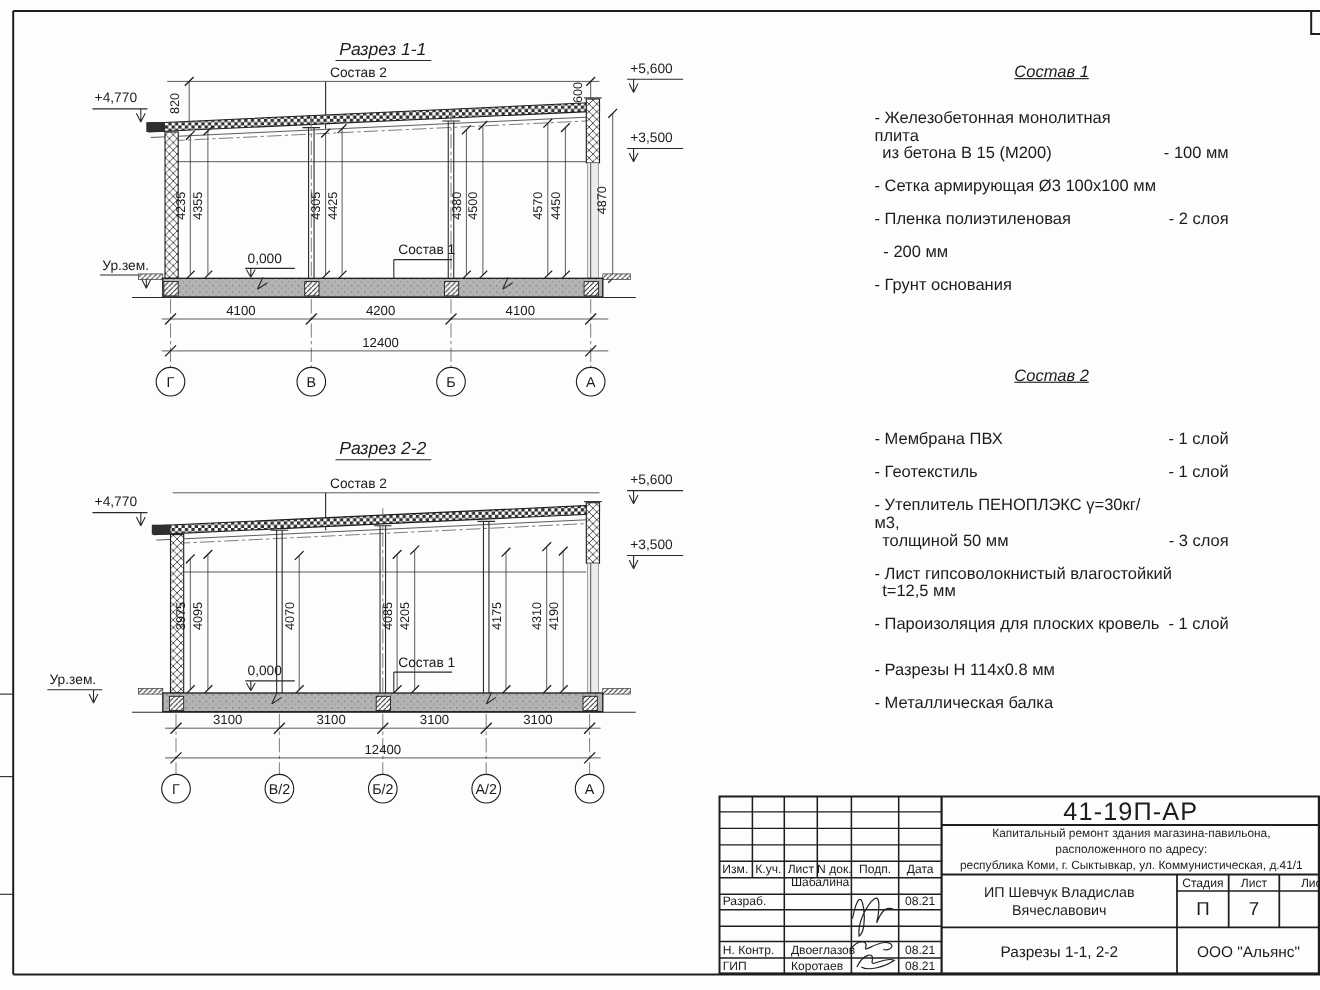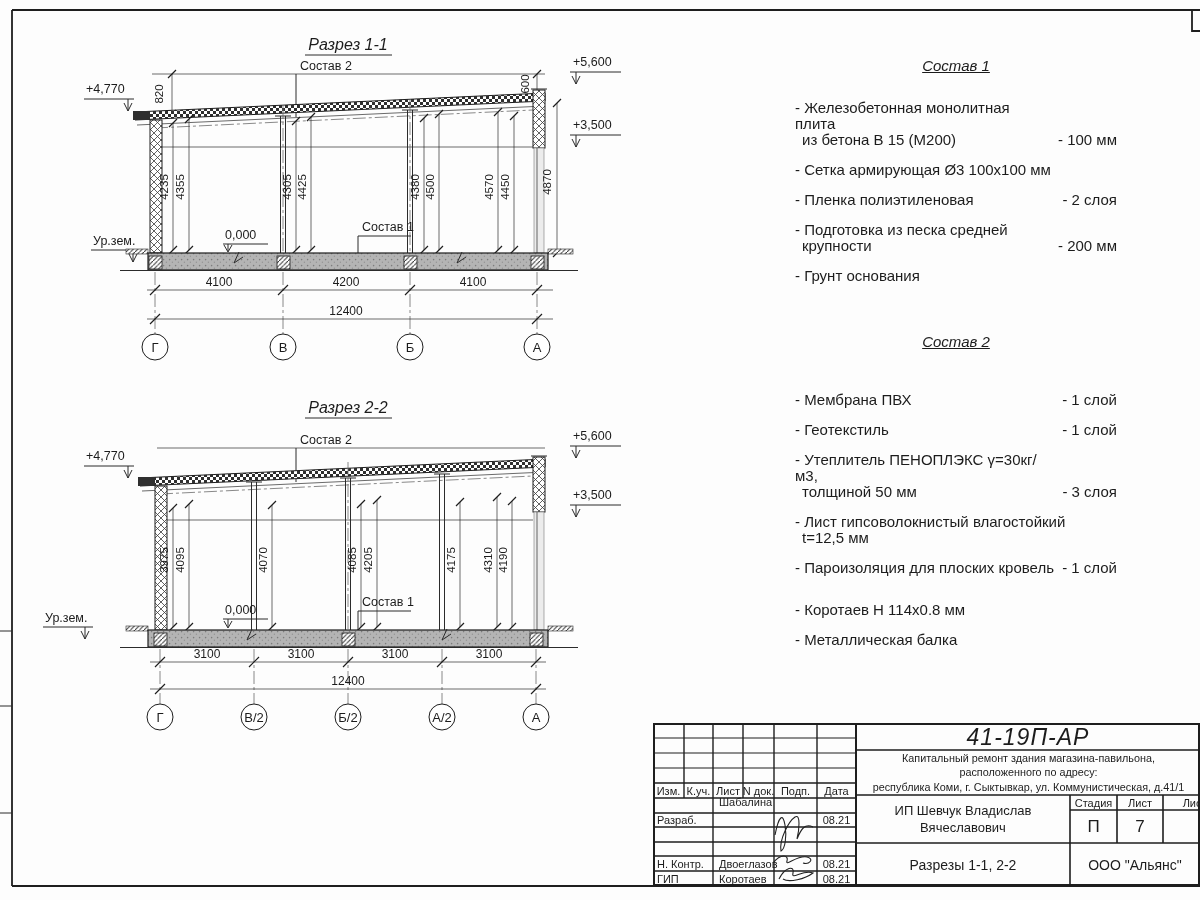--- a/index.html
+++ b/index.html
@@ -313,24 +313,20 @@
         <div>- Сетка армирующая Ø3 100х100 мм</div>
       </div>
   </div>
   <div class="s-item">
     <div class="s-name">
         <div>- Пленка полиэтиленовая</div>
       </div>
     <div class="s-val">- 2 слоя</div>
   </div>
   <div class="s-item">
-    <div class="s-name">
-      <div>- Подготовка из песка средней</div>
-      <div class="l2">крупности</div>
-    </div>
     <div class="s-val">- 200 мм</div>
   </div>
   <div class="s-item">
     <div class="s-name">
         <div>- Грунт основания</div>
       </div>
   </div>
 </div>
 
 <div class="overlay sostav" style="left:795px;top:333px;">
@@ -361,21 +357,21 @@
     </div>
   </div>
   <div class="s-item gap-lg">
     <div class="s-name">
         <div>- Пароизоляция для плоских кровель</div>
       </div>
     <div class="s-val">- 1 слой</div>
   </div>
   <div class="s-item">
     <div class="s-name">
-        <div>- Коротаев Н 114х0.8 мм</div>
+        <div>- Разрезы Н 114х0.8 мм</div>
       </div>
   </div>
   <div class="s-item">
     <div class="s-name">
         <div>- Металлическая балка</div>
       </div>
   </div>
 </div>
 
 <div class="overlay tb">
@@ -416,21 +412,21 @@
   <div class="cell" style="left:164px;top:148px;width:39px;height:15px;">08.21</div>
 
   <svg style="left:118px;top:82px;" width="48" height="50" viewBox="0 0 48 50">
     <path d="M4,30 C8,10 12,8 14,20 C16,32 14,44 10,46 C8,34 18,16 24,12 C30,8 28,26 26,34 C30,24 34,18 42,22" stroke="#222" stroke-width="1.1" fill="none"></path>
   </svg>
   <svg style="left:116px;top:126px;" width="54" height="38" viewBox="0 0 54 38">
     <path d="M4,14 C12,4 20,6 18,12 C16,18 28,6 38,8 C46,10 40,16 34,14" stroke="#222" stroke-width="1.1" fill="none"></path>
     <path d="M10,30 C16,18 26,16 24,24 C22,32 34,20 44,24 C36,30 20,34 14,30" stroke="#222" stroke-width="1.1" fill="none"></path>
   </svg>
 
-  <div class="cell doc" style="left:203px;top:0;width:344px;height:27px;font-style:italic;">41-19П-АР</div>
+  <div class="cell doc" style="left:203px;top:0;width:344px;height:27px;">41-19П-АР</div>
   <div class="cell desc" style="left:205px;top:27px;width:341px;height:45px;flex-direction:column;justify-content:center;">
     <div>Капитальный ремонт здания магазина-павильона,</div>
     <div>расположенного по адресу:</div>
     <div>республика Коми, г. Сыктывкар, ул. Коммунистическая, д.41/1</div>
   </div>
   <div class="cell client" style="left:203px;top:72px;width:214px;height:48px;flex-direction:column;justify-content:center;">
     <div>ИП Шевчук Владислав</div>
     <div>Вячеславович</div>
   </div>
   <div class="cell" style="left:417px;top:72px;width:47px;height:15px;">Стадия</div>

